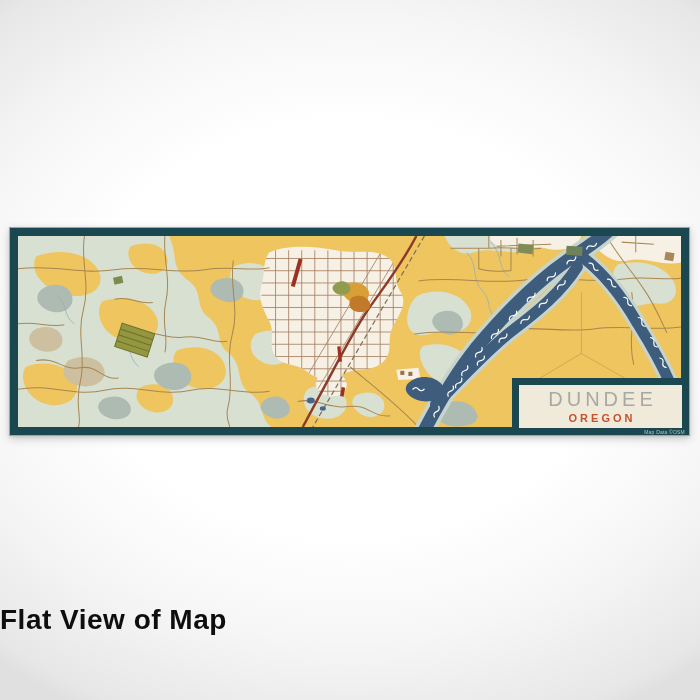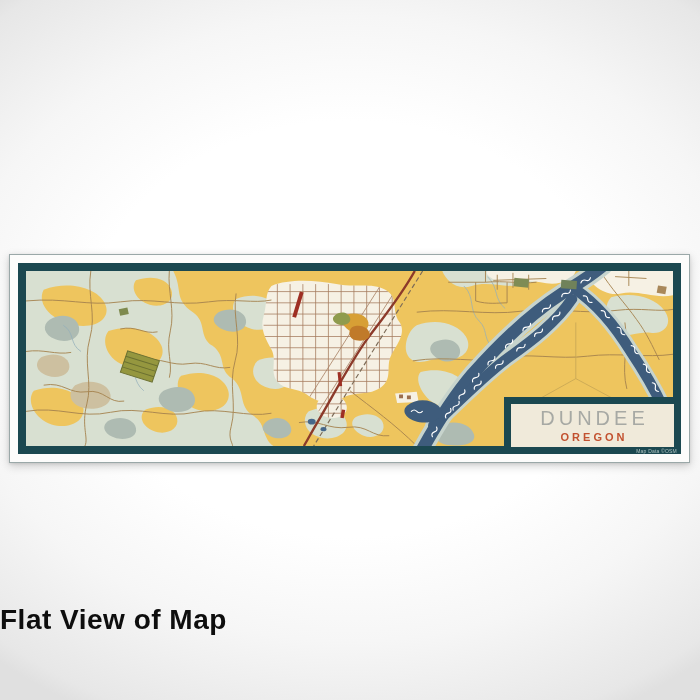--- a/index.html
+++ b/index.html
@@ -2,22 +2,22 @@
 <html><head>
 <meta charset="utf-8">
 <style>
   html,body{margin:0;padding:0;background:#eee;}
   .stage{
     position:relative;width:700px;height:700px;margin:0 auto;overflow:hidden;
     background:radial-gradient(ellipse 78% 62% at 50% 47%, #ffffff 48%, #f6f6f6 72%, #e7e7e7 96%, #e0e0e0 100%);
     font-family:"Liberation Sans", sans-serif;
   }
   .print{
-    position:absolute;left:9px;top:254px;width:681px;height:209px;box-sizing:border-box;
-    background:#fcfcfb;border:1px solid #9aa8a8;padding:8px;
+    position:absolute;left:9px;top:227px;width:681px;height:209px;box-sizing:border-box;
+    background:#fcfcfb;border:1px solid #9aa8a8;padding:0;
     box-shadow:0 3px 9px rgba(0,0,0,0.18), 0 1px 3px rgba(0,0,0,0.10);
   }
   .frame{
     position:relative;width:100%;height:100%;box-sizing:border-box;
     border:8px solid #1B4850;background:#EEC55E;
   }
   .frame svg{display:block;width:100%;height:100%;}
   .title-block{
     position:absolute;right:-8px;bottom:-8px;width:177px;height:57px;box-sizing:border-box;
     background:#1B4850;padding:7px;z-index:3;

